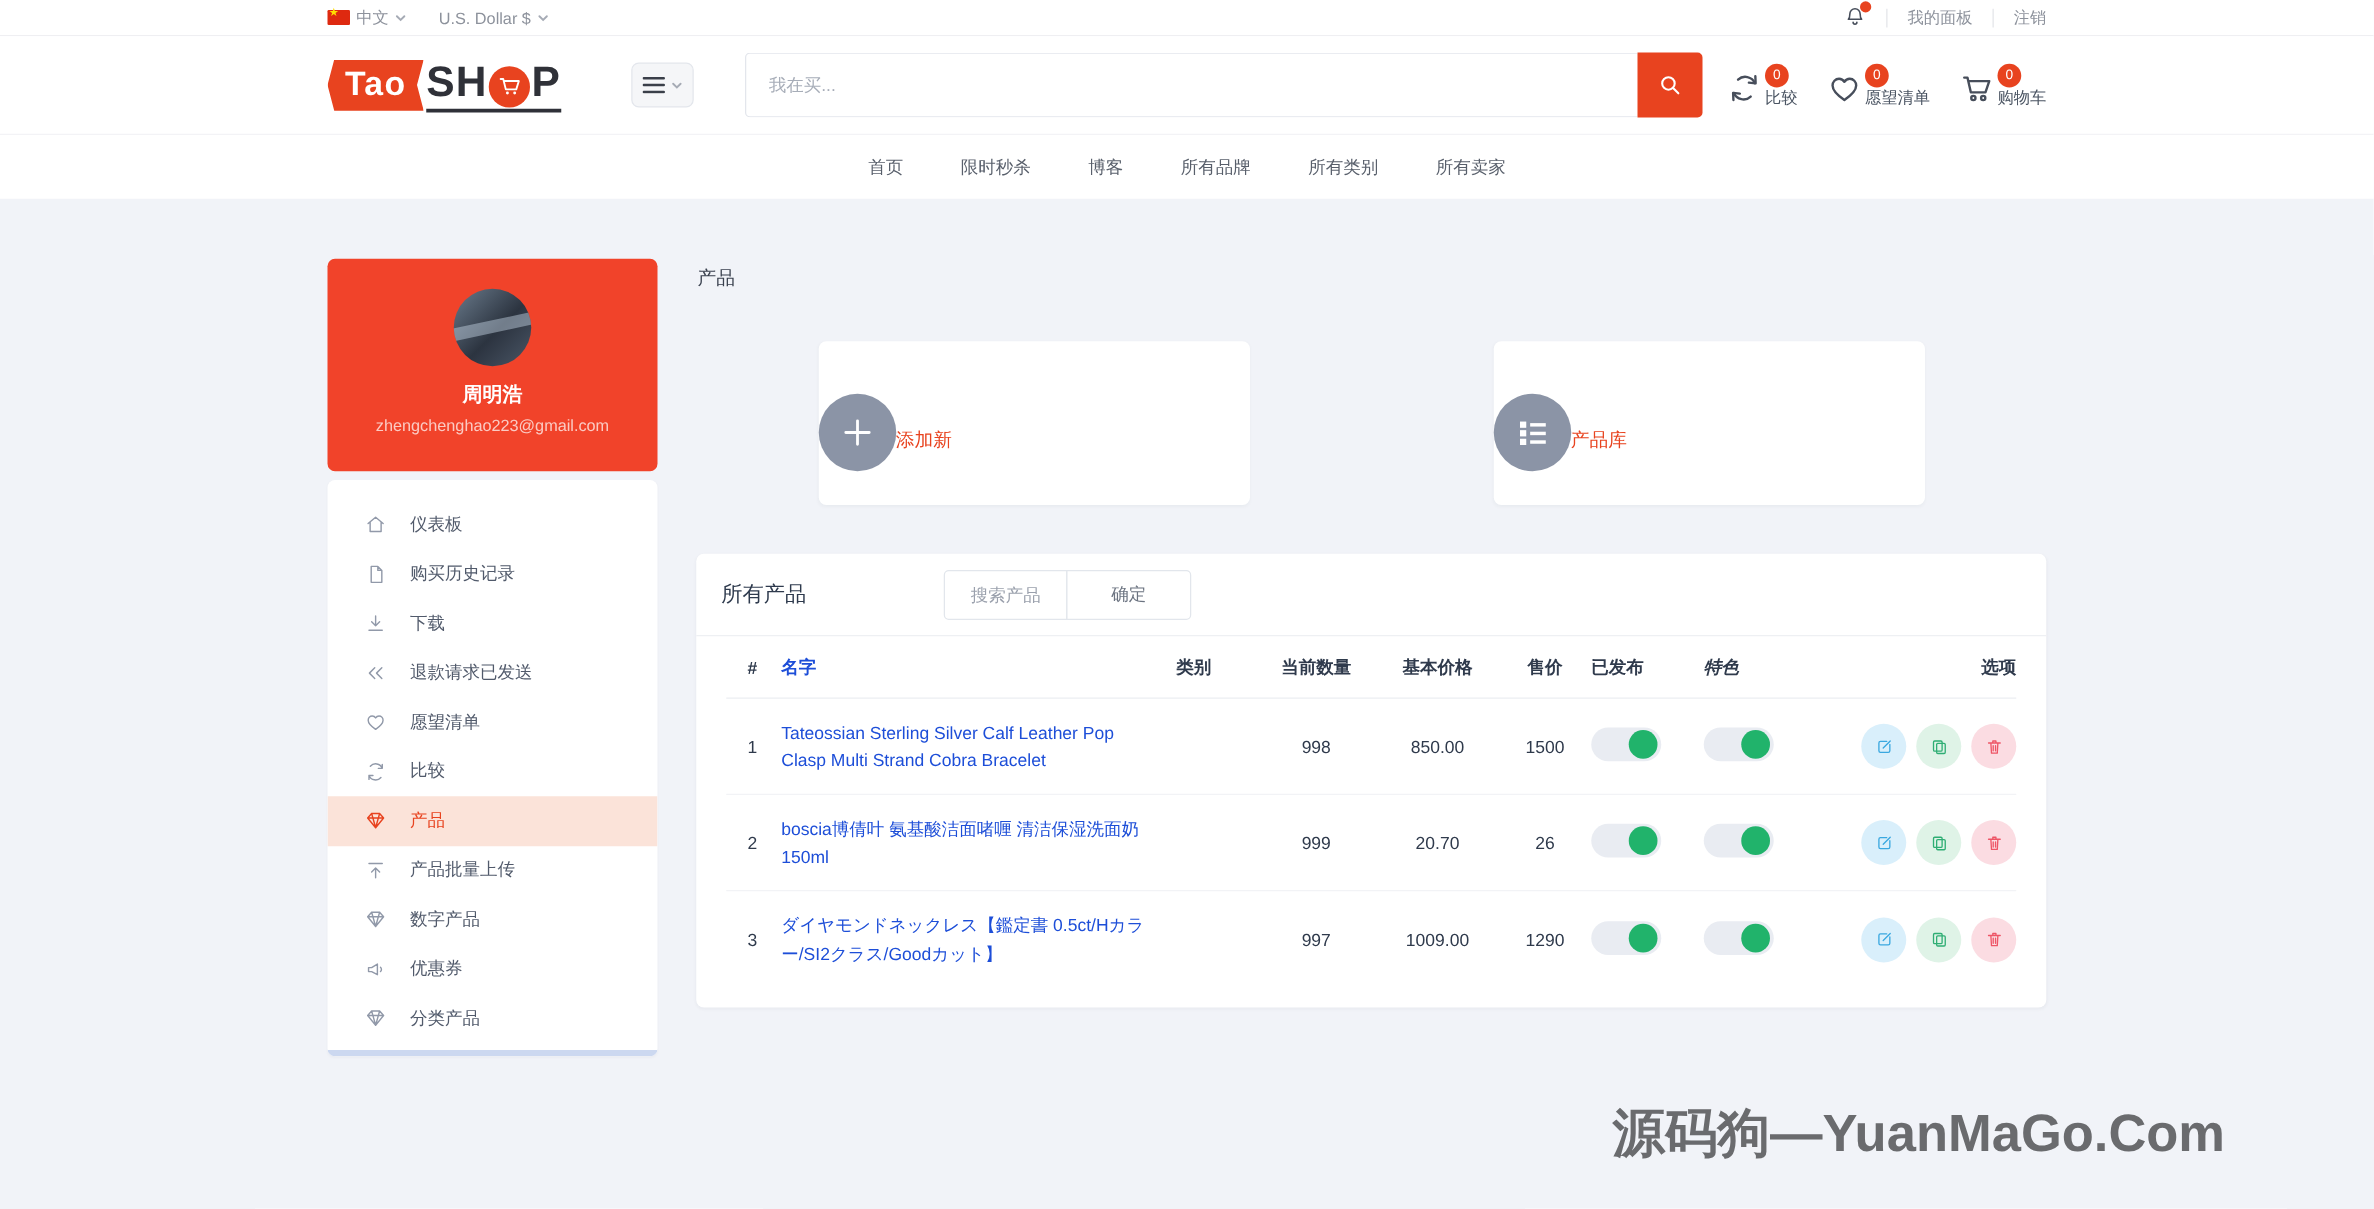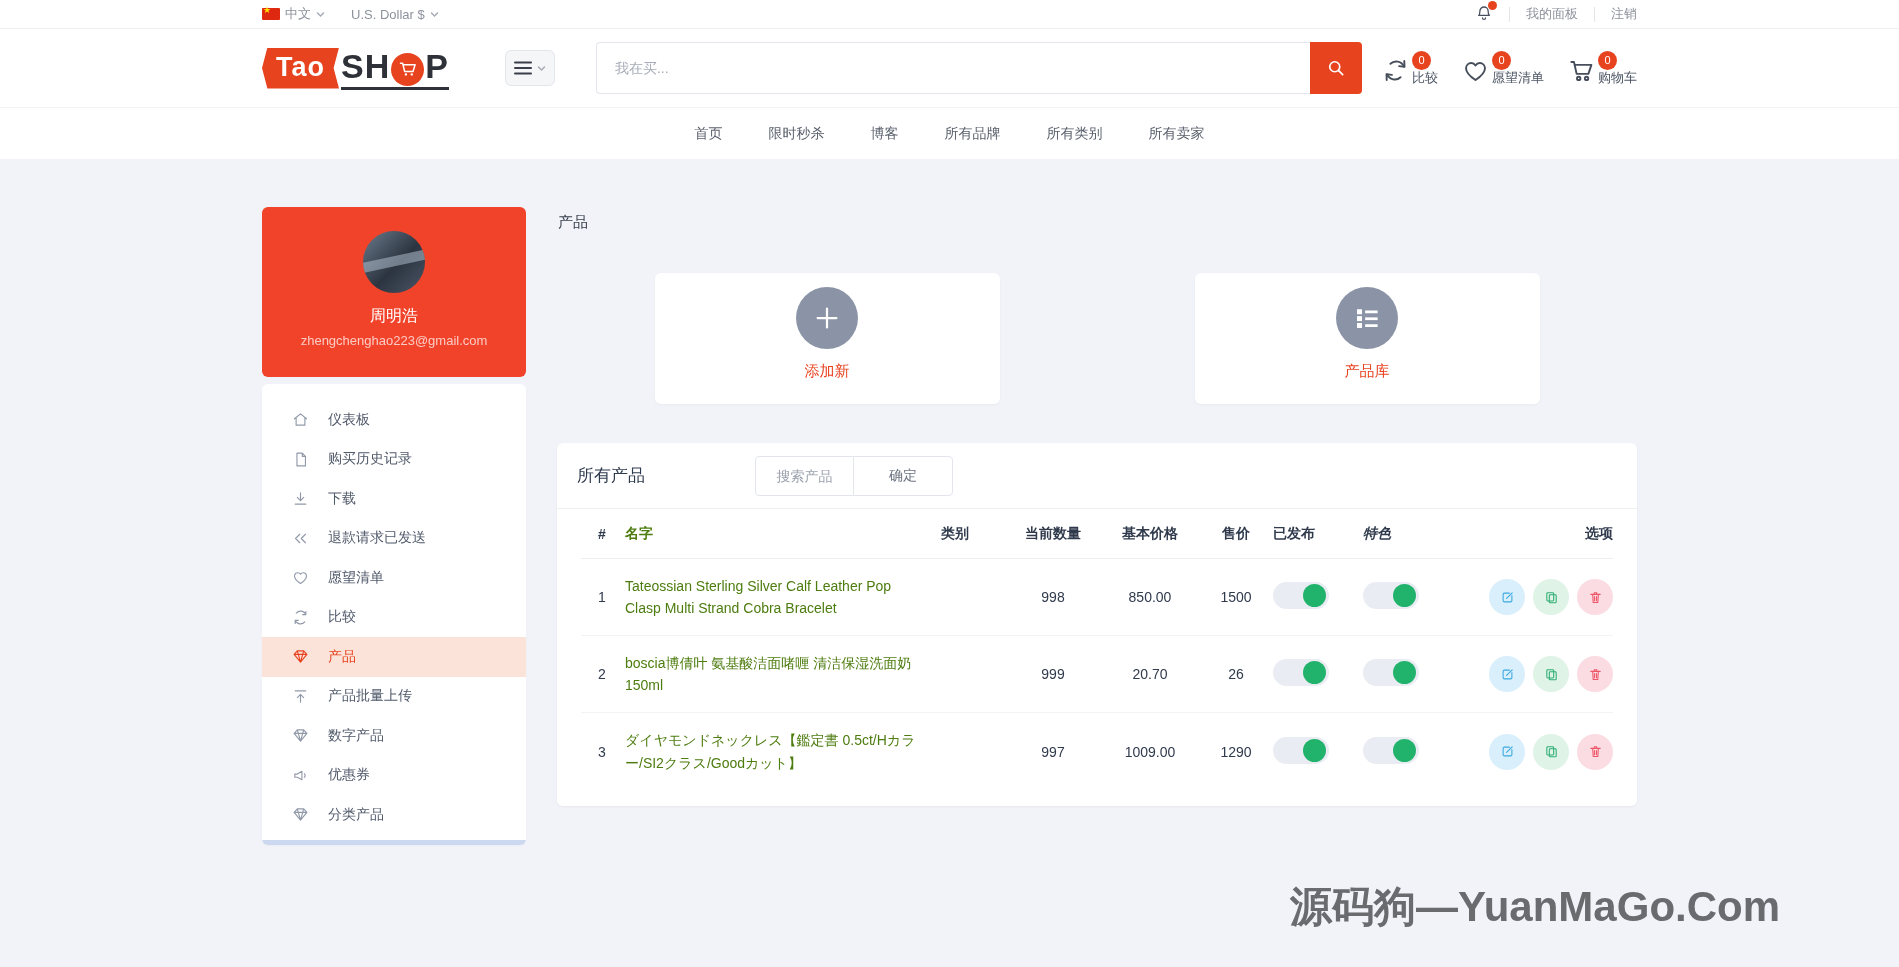--- a/index.html
+++ b/index.html
@@ -56,54 +56,54 @@
 
   
   .content { background:#f1f3f8; height:808px; padding-top:48px; }
   .content-inner { display:flex; }
 
   
   .sidebar { width:264px; margin-right:31px; flex-shrink:0; }
   .profile-card { height:170px; background:#f1432a; border-radius:6px; display:flex; flex-direction:column; align-items:center; padding-top:24px; }
   .avatar { width:62px; height:62px; border-radius:50%; background:linear-gradient(135deg,#6b7c8d 0%,#2c3440 55%,#4a5666 100%); position:relative; overflow:hidden; }
   .avatar:after { content:""; position:absolute; left:-8px; top:24px; width:90px; height:10px; background:rgba(200,215,230,.45); transform:rotate(-12deg); }
-  .profile-name { margin-top:13px; color:#fff; font-size:16px; font-weight:normal; }
+  .profile-name { margin-top:13px; color:#fff; font-size:16px; font-weight:bold; }
   .profile-email { margin-top:6px; color:rgba(255,255,255,.72); font-size:13px; }
   .side-menu { background:#fff; border-radius:6px; margin-top:7px; height:461px; padding-top:16px; position:relative; overflow:hidden; box-shadow:0 1px 2px rgba(30,40,60,.03); }
   .side-item { height:39.5px; display:flex; align-items:center; padding-left:30px; gap:19px; font-size:14px; color:#515a6b; cursor:pointer; }
   .side-item svg { width:17px; height:17px; flex-shrink:0; }
   .side-item svg path, .side-item svg rect, .side-item svg circle { stroke:#9199a9; stroke-width:1.6; fill:none; stroke-linecap:round; stroke-linejoin:round; }
   .side-item.active { background:#fbe3d9; color:#e8431f; }
   .side-item.active svg path { stroke:#e8431f; }
   .side-bottom-line { position:absolute; bottom:0; left:0; right:0; height:5px; background:#ccd8f0; }
 
   
   .main { flex:1; min-width:0; }
   .page-title { font-size:15px; color:#39404e; margin:6px 0 0 1px; }
   .cards { display:flex; margin-top:41px; }
   .card-col { width:50%; display:flex; justify-content:center; }
-  .tool-card { width:345px; height:131px; background:#fff; border-radius:6px; display:flex; flex-direction:column; align-items:center; padding-top:14px; cursor:pointer; box-shadow:0 1px 3px rgba(30,40,60,.04); }
+  .tool-card { width:345px; height:131px; background:#fff; border-radius:6px; display:flex; flex-direction:row; align-items:center; padding-top:14px; cursor:pointer; box-shadow:0 1px 3px rgba(30,40,60,.04); }
   .tool-circle { width:62px; height:62px; border-radius:50%; background:#8b94a6; display:flex; align-items:center; justify-content:center; }
   .tool-circle svg { width:30px; height:30px; }
   .tool-label { margin-top:13px; font-size:15px; color:#e8431f; }
 
   .panel { margin-top:39px; background:#fff; border-radius:6px; box-shadow:0 1px 3px rgba(30,40,60,.05); }
   .panel-head { height:66px; display:flex; align-items:center; padding:0 20px; border-bottom:1px solid #eef0f3; }
   .panel-title { font-size:17px; color:#2e3a4d; }
   .panel-search { display:flex; margin-left:110px; }
   .pg-input { width:99px; height:40px; border:1px solid #e2e6ec; border-radius:4px 0 0 4px; text-align:center; font-size:14px; color:#444; outline:none; background:#fff; }
   .pg-input::placeholder { color:#9ba1ad; }
   .pg-btn { width:100px; height:40px; border:1px solid #e2e6ec; margin-left:-1px; background:#fff; color:#6b7380; font-size:14px; border-radius:0 4px 4px 0; cursor:pointer; }
 
   .table { padding:0 24px 16px; }
   .thead { display:flex; align-items:center; height:50px; border-bottom:1px solid #eceef2; font-weight:bold; font-size:14px; color:#2f3a4c; }
   .trow { display:flex; align-items:center; min-height:77px; border-bottom:1px solid #f2f3f6; font-size:14px; color:#2f3a4c; padding:10px 0; }
   .trow:last-child { border-bottom:none; }
   .c-num { width:44px; padding-left:17px; }
-  .c-name { width:316px; padding-right:14px; color:#4d7c0f; line-height:1.6; }
+  .c-name { width:316px; padding-right:14px; color:#1d4ed8; line-height:1.6; }
   .c-cat { width:64px; }
   .c-qty { width:96px; text-align:center; }
   .c-base { width:98px; text-align:center; }
   .c-sale { width:74px; text-align:center; }
   .c-pub { width:90px; }
   .c-feat { width:118px;font-style:italic; }
   .c-opt { flex:1; display:flex; justify-content:flex-end; gap:8px; }
   .thead .c-opt { font-weight:bold; }
 
   .toggle { width:56px; height:27px; border-radius:14px; background:#e9ecf2; position:relative; cursor:pointer; display:inline-block; }

